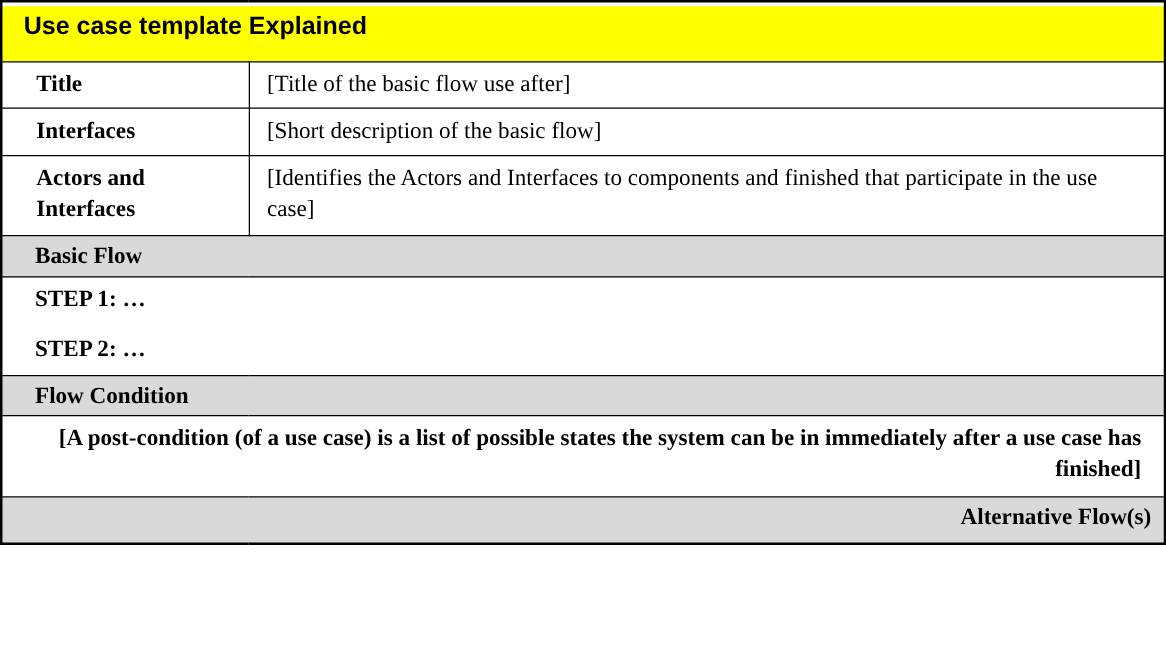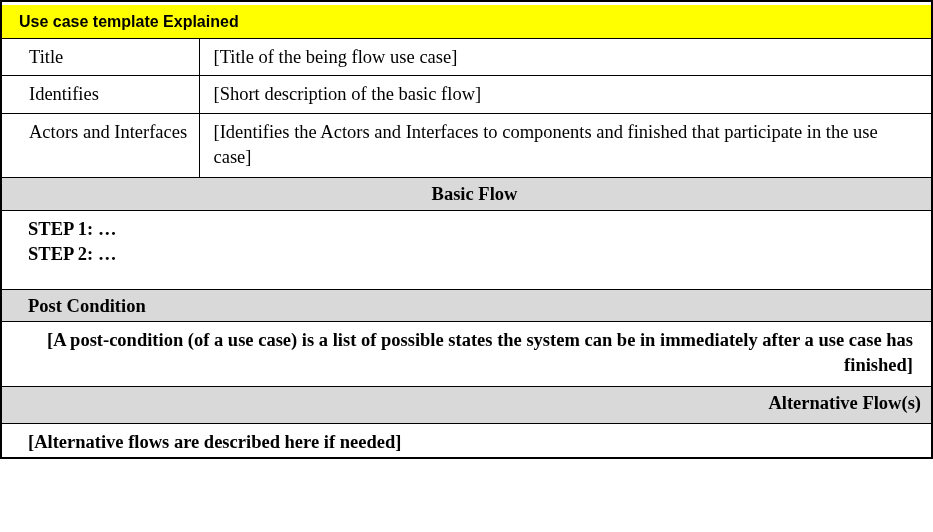--- a/index.html
+++ b/index.html
@@ -27,55 +27,55 @@
     font-size: 18.5px;
     line-height: 25px;
   }
   col.col-label { width: 198px; }
   col.col-value { width: 733px; }
 
   
   td.cell-header { padding: 0; background: #ffffff; }
   .title-band {
     margin-top: 3px;
-    height: 33px;
+    height: 44px;
     background: #FFFF00;
     font-family: "Liberation Sans", "DejaVu Sans", sans-serif;
     font-weight: 700;
-    font-size: 16px;
+    font-size: 20px;
     line-height: 33px;
     padding-left: 17px;
   }
 
   
   td.cell-label {
-    font-weight: 400;
+    font-weight: 700;
     padding: 6px 8px 0 27px;
   }
   td.cell-value {
     padding: 6px 18px 0 14px;
   }
 
   
   td.cell-section {
     background: #D9D9D9;
     font-weight: 700;
     padding: 4px 10px 0 26px;
   }
 
   
   td.cell-body { padding: 6px 18px 0 26px; }
   td.cell-body p { margin: 0; font-weight: bold; }
-  td.cell-body p + p { }
+  td.cell-body p + p { margin-top: 15px; }
 
   tr.r-title  { height: 37px; }
   tr.r-desc   { height: 38px; }
   tr.r-actors { height: 64px; margin-left: 28px; }
   tr.r-init   { height: 63px; }
-  tr.r-sec1   { height: 33px; text-align: center; }
+  tr.r-sec1   { height: 33px; }
   tr.r-steps  { height: 79px; }
   tr.r-sec2   { height: 32px; }
   tr.r-post   { height: 65px; text-align: right; }
   tr.r-sec3   { height: 37px; text-align: right; }
   tr.r-alt    { height: 34px; }
 </style>
 </head>
 <body>
 
 <div class="page">
@@ -87,25 +87,25 @@
 
     <tbody>
         <tr class="r-header">
       <td colspan="2" class="cell-header">
         <div class="title-band">Use case template Explained</div>
       </td>
     </tr>
 
     <tr class="r-title">
       <td class="cell-label">Title</td>
-      <td class="cell-value">[Title of the being flow use case]</td>
+      <td class="cell-value">[Title of the basic flow use after]</td>
     </tr>
 
     <tr class="r-desc">
-      <td class="cell-label">Identifies</td>
+      <td class="cell-label">Interfaces</td>
       <td class="cell-value">[Short description of the basic flow]</td>
     </tr>
 
     <tr class="r-actors">
       <td class="cell-label">Actors and Interfaces</td>
       <td class="cell-value">[Identifies the Actors and Interfaces to components and finished that participate in the use case]</td>
     </tr>
 
 
     <tr class="r-sec1">
@@ -113,33 +113,28 @@
     </tr>
 
     <tr class="r-steps">
       <td colspan="2" class="cell-body">
         <p>STEP 1: …</p>
         <p>STEP 2: …</p>
       </td>
     </tr>
 
     <tr class="r-sec2">
-      <td colspan="2" class="cell-section">Post Condition</td>
+      <td colspan="2" class="cell-section">Flow Condition</td>
     </tr>
 
     <tr class="r-post">
       <td colspan="2" class="cell-body">
         <p>[A post-condition (of a use case) is a list of possible states the system can be in immediately after a use case has finished]</p>
       </td>
     </tr>
 
     <tr class="r-sec3">
       <td colspan="2" class="cell-section">Alternative Flow(s)</td>
     </tr>
 
-    <tr class="r-alt">
-      <td colspan="2" class="cell-body">
-        <p>[Alternative flows are described here if needed]</p>
-      </td>
-    </tr>
   </tbody>
     </table>
 </div>
 
 </body></html>

